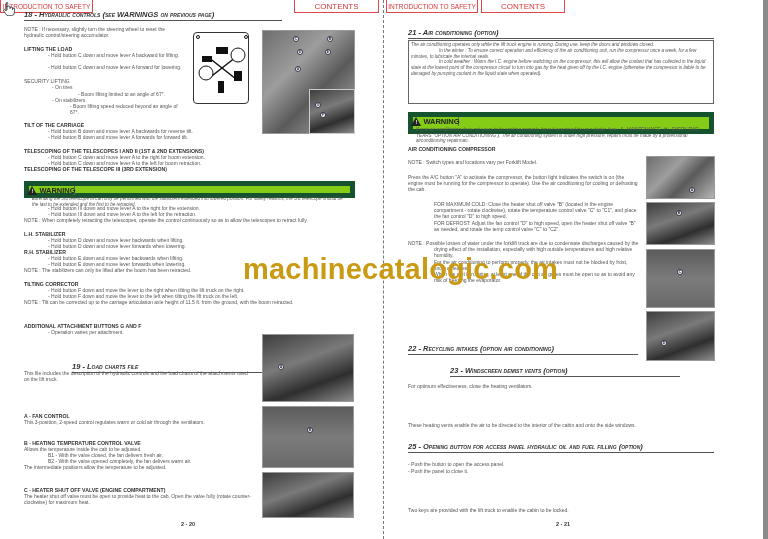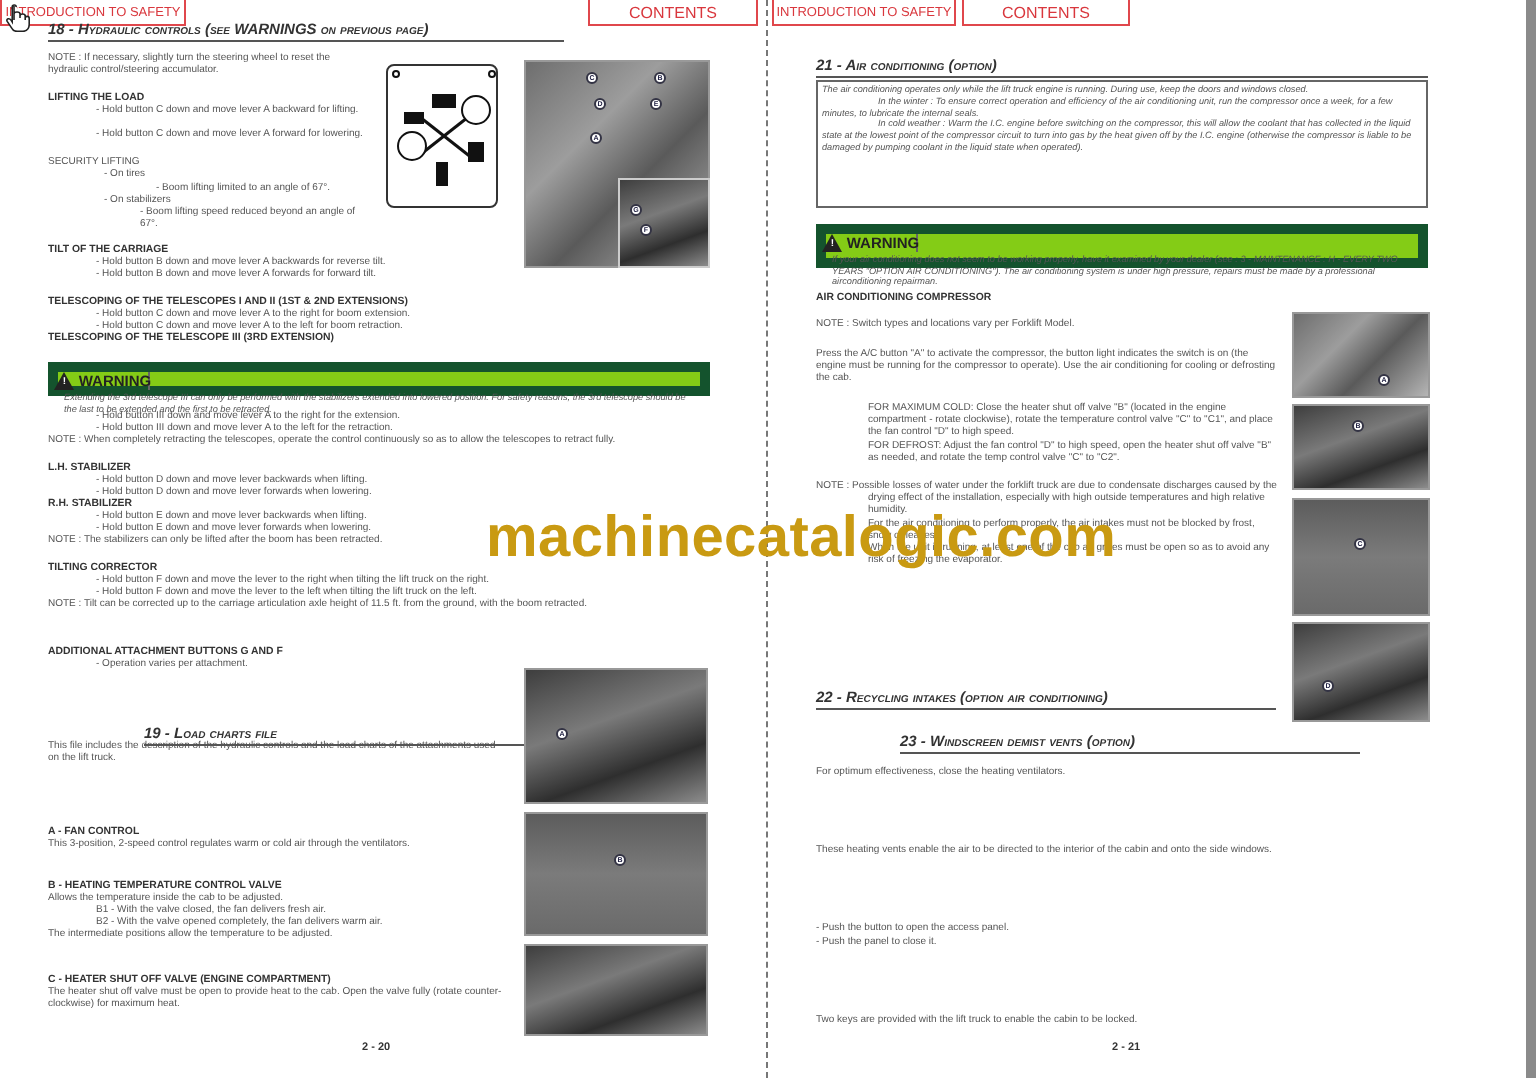--- a/index.html
+++ b/index.html
@@ -193,20 +193,21 @@
   <div class="txt" style="left:48px; top:201px; width:206px;">FOR MAXIMUM COLD: Close the heater shut off valve "B" (located in the engine compartment - rotate clockwise), rotate the temperature control valve "C" to "C1", and place the fan control "D" to high speed.</div>
   <div class="txt" style="left:48px; top:220px; width:206px;">FOR DEFROST: Adjust the fan control "D" to high speed, open the heater shut off valve "B" as needed, and rotate the temp control valve "C" to "C2".</div>
   <div class="txt" style="left:22px; top:240px; width:232px; padding-left:26px; text-indent:-26px;">NOTE : Possible losses of water under the forklift truck are due to condensate discharges caused by the drying effect of the installation, especially with high outside temperatures and high relative humidity.</div>
   <div class="txt" style="left:48px; top:259px; width:206px;">For the air conditioning to perform properly, the air intakes must not be blocked by frost, snow or leaves.</div>
   <div class="txt" style="left:48px; top:271px; width:206px;">When the unit is running, at least one of the cab air grilles must be open so as to avoid any risk of freezing the evaporator.</div>
 
   <div class="sec-title" style="left:22px; top:344px; width:230px;">22 - Recycling intakes (option air conditioning)</div>
   <div class="sec-title" style="left:36px; top:366px; width:230px;margin-left:28px;">23 - Windscreen demist vents (option)</div>
   <div class="txt" style="left:22px; top:383px; width:230px;">For optimum effectiveness, close the heating ventilators.</div>
   <div class="txt" style="left:22px; top:422px; width:306px;">These heating vents enable the air to be directed to the interior of the cabin and onto the side windows.</div>
+  <div class="sec-title" style="left:22px; top:442px; width:306px;">25 - Opening button for access panel hydraulic oil and fuel filling (option)</div>
   <div class="txt" style="left:22px; top:461px; width:250px;">- Push the button to open the access panel.</div>
   <div class="txt" style="left:22px; top:468px; width:250px;">- Push the panel to close it.</div>
   <div class="txt" style="left:22px; top:507px; width:306px;">Two keys are provided with the lift truck to enable the cabin to be locked.</div>
 
   <div class="pagenum" style="left:170px; top:521px;">2 - 21</div>
 
   <div class="photo" style="left:260px; top:156px; width:69px; height:43px;">
     <div class="marker" style="left:42px; top:30px;">A</div>
   </div>
   <div class="photo dark" style="left:260px; top:202px; width:69px; height:43px;">

